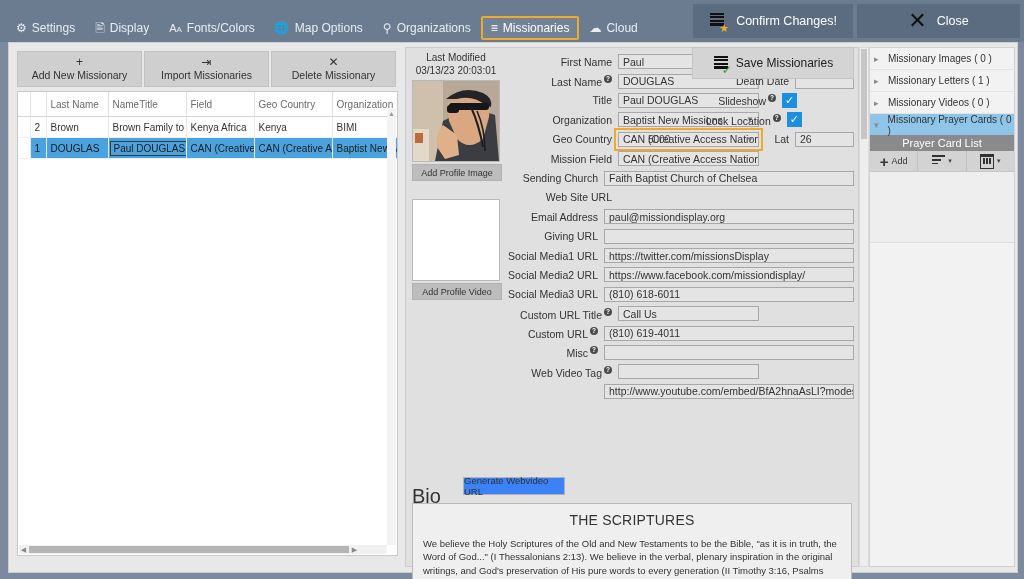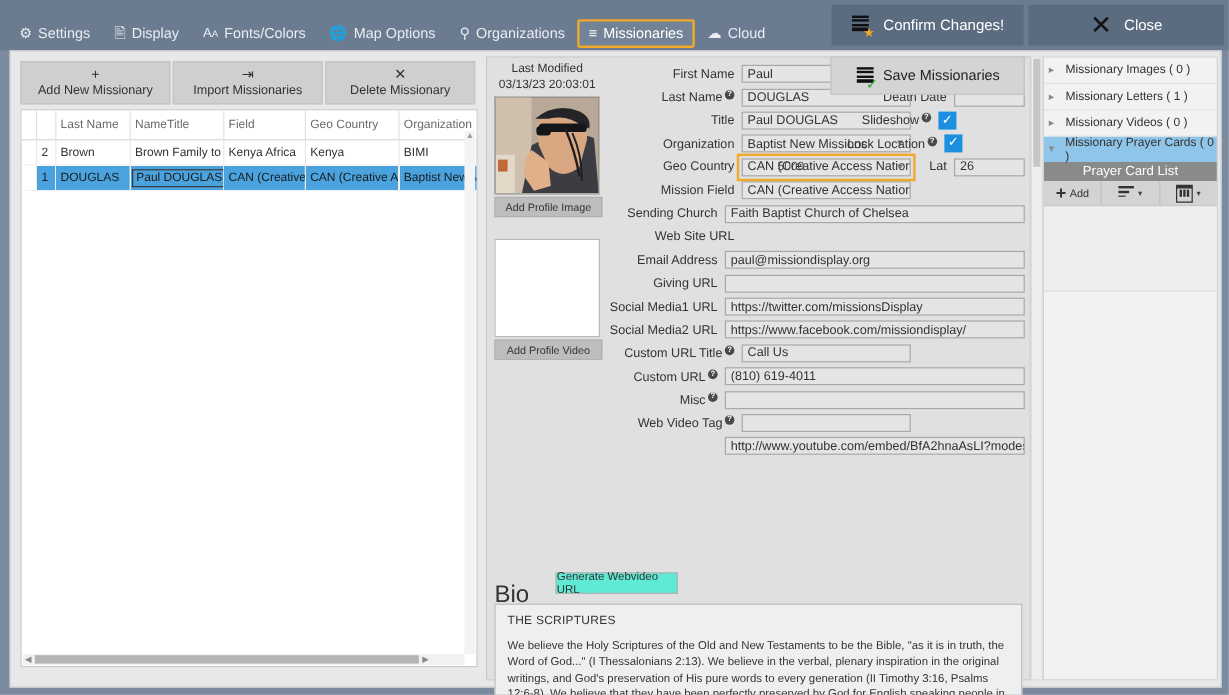--- a/index.html
+++ b/index.html
@@ -76,23 +76,23 @@
   .sel .cv{position:absolute;right:4px;top:2px;font-size:8px;color:#777;}
   .hl{outline:2.5px solid #f0a92b;outline-offset:2px;}
   .rightcol{position:absolute;right:4px;top:4px;width:148px;}
   .rrow{display:flex;align-items:center;height:19.4px;justify-content:flex-end;}
   .rlab{font-size:10.5px;color:#333;text-align:right;padding-right:6px;white-space:nowrap;}
   .inp.w-r{width:59px;}
   .chk{width:15px;height:15px;background:#1d8fe0;display:flex;align-items:center;justify-content:center;color:#fff;font-size:11px;line-height:1;}
   .lat-extra{position:absolute;left:-58px;font-size:10px;color:#444;}
 
   .bio-label{position:absolute;left:6px;top:437px;font-size:20px;color:#333;}
-  .genbtn{position:absolute;left:57px;top:429px;width:100px;height:16px;background:#5eead4;border:1px solid #b2b2b2;font-size:9.5px;color:#333;display:flex;align-items:center;justify-content:center;}
+  .genbtn{position:absolute;left:57px;top:429px;width:100px;height:16px;background:#3b82f6;border:1px solid #b2b2b2;font-size:9.5px;color:#333;display:flex;align-items:center;justify-content:center;}
   .biobox{position:absolute;left:6px;top:455px;right:6px;height:108px;background:#efefef;border:1px solid #b9b9b9;padding:8px 10px;box-sizing:border-box;overflow:hidden;}
-  .biobox .h{font-size:10px;color:#333;margin-bottom:9px;letter-spacing:.2px;}
+  .biobox .h{font-size:14px;color:#333;margin-bottom:9px;letter-spacing:.2px;text-align:center;}
   .biobox .p{font-size:9.5px;color:#333;line-height:1.42;}
 
   
   .midscroll{position:absolute;left:850px;top:4px;width:8px;height:518px;background:#eeeeee;border:1px solid #dcdcdc;}
   .midscroll .thumb{margin:1px;height:90px;background:#c6c6c6;}
   .rightpanel{position:absolute;left:860px;top:4px;width:144px;height:518px;background:#f2f2f2;border:1px solid #d2d2d2;}
   .acc{display:flex;align-items:center;height:21px;border-bottom:1px solid #e3e3e3;padding-left:4px;font-size:10px;color:#333;}
   .acc .ch{width:14px;color:#8a8a8a;font-size:9px;}
   .acc.open{background:#8fc5e8;border-bottom:none;}
   .pcl-title{height:16px;background:#8a8a8a;color:#ffffff;font-size:11px;display:flex;align-items:center;justify-content:center;}
@@ -334,20 +334,24 @@
         <div class="frow">
           <div class="flab">Social Media1 URL</div>
           <div class="inp wide">https://twitter.com/missionsDisplay</div>
         </div>
 
         <div class="frow">
           <div class="flab">Social Media2 URL</div>
           <div class="inp wide">https://www.facebook.com/missiondisplay/</div>
         </div>
 
+        <div class="frow">
+          <div class="flab">Social Media3 URL</div>
+          <div class="inp wide">(810) 618-6011</div>
+        </div>
 
         <div class="frow">
           <div class="flab"><span>Custom URL Title</span><span class="qm">?</span></div>
           <div class="inp w-a">Call Us</div>
         </div>
 
         <div class="frow">
           <div class="flab"><span>Custom URL</span><span class="qm">?</span></div>
           <div class="inp wide">(810) 619-4011</div>
         </div>

